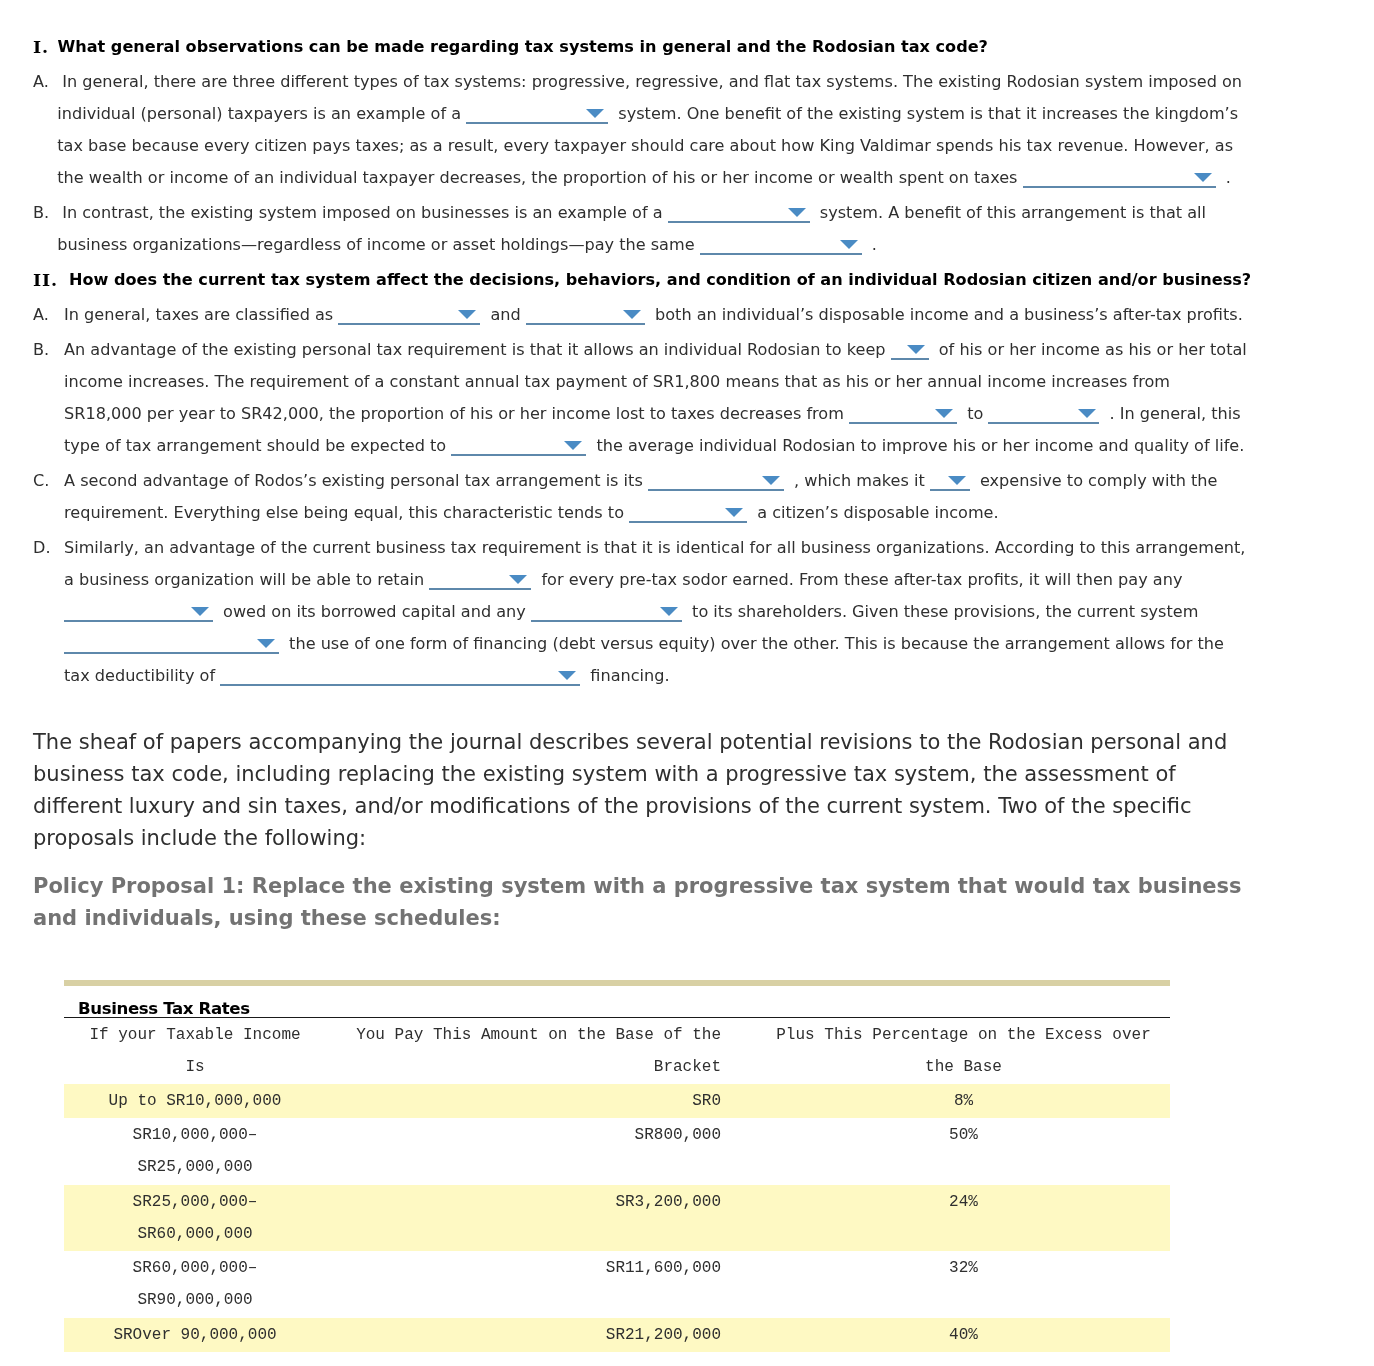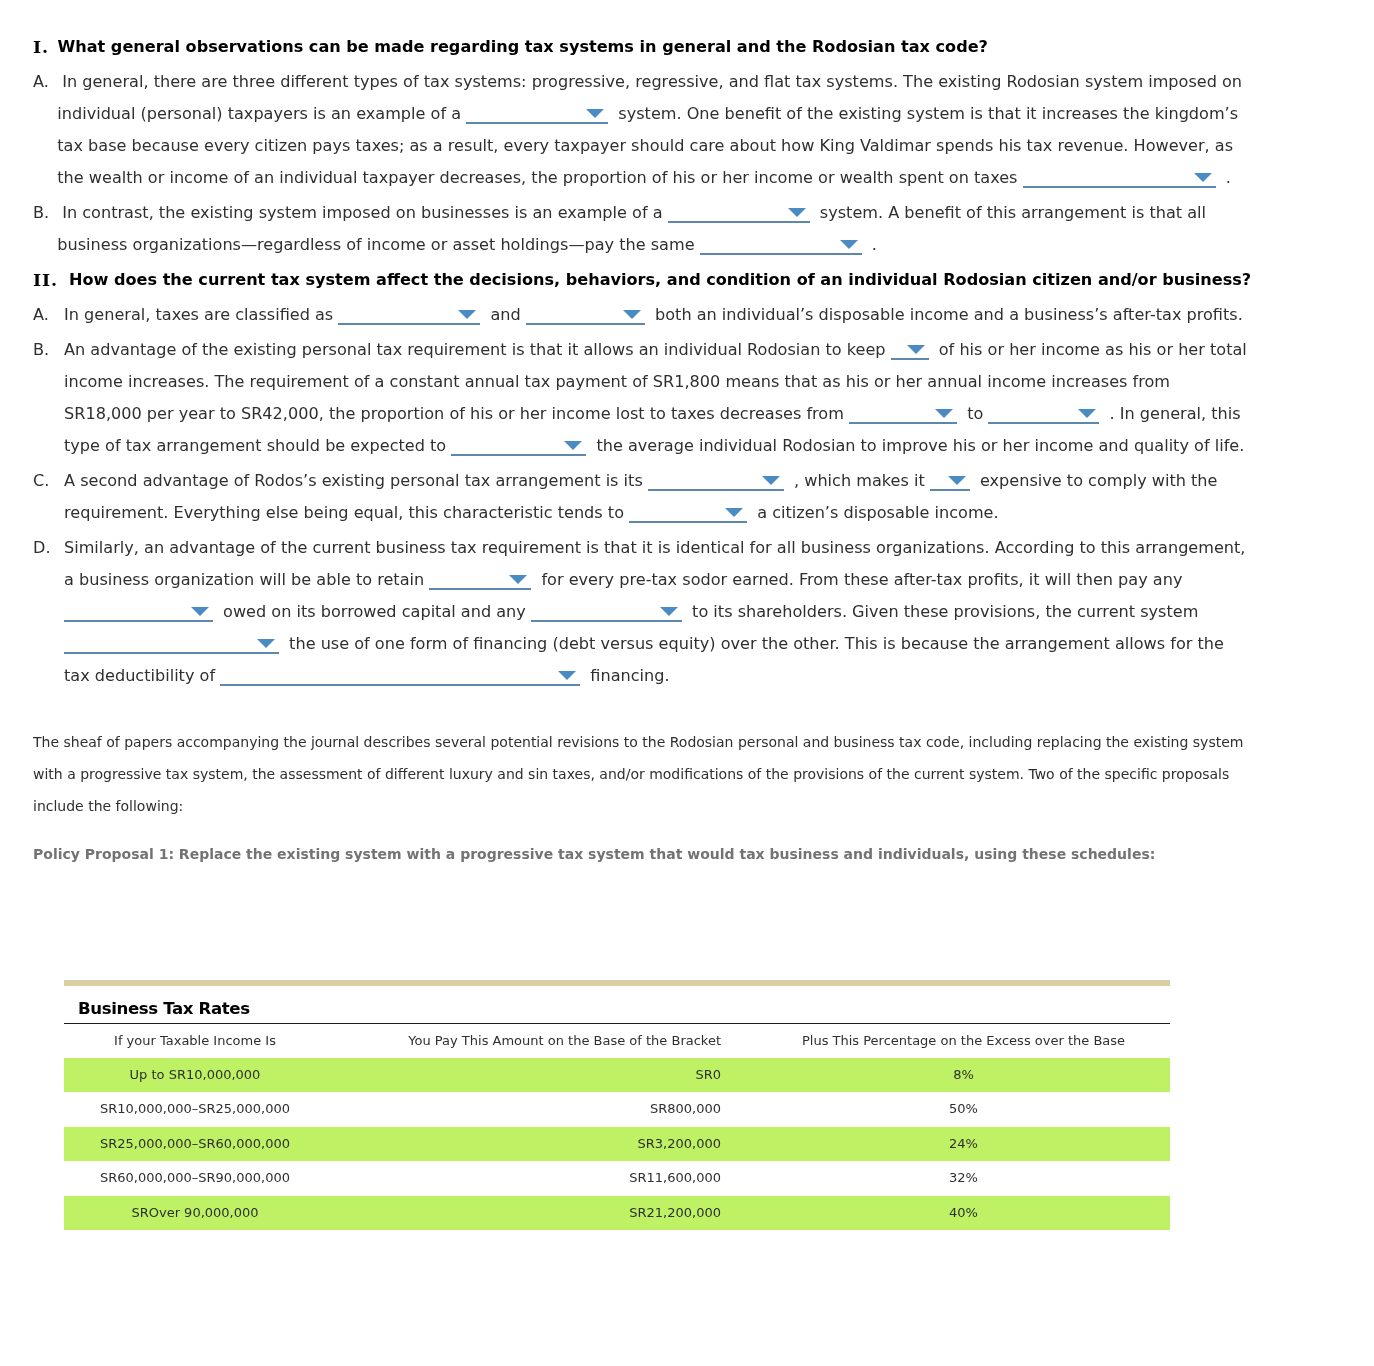--- a/index.html
+++ b/index.html
@@ -17,47 +17,47 @@
   .sec-head .htext{flex:1;}
 
   .item{font-size:16.1px;line-height:32px;color:#2f2f2f;display:flex;
         margin-bottom:3px;}
   .item .letter{width:24.3px;flex:0 0 24.3px;}
   .item .itext{flex:1;max-width:1191.7px;text-indent:4.9px;}
   .s2 .item .letter{width:31px;flex:0 0 31px;}
   .s2 .item .itext{max-width:1185px;text-indent:0;}
   .s2 .sec-head .numeral{width:36px;flex:0 0 36px;}
 
-  .para{font-size:14px;line-height:32px;color:#2f2f2f;}
+  .para{font-size:21px;line-height:32px;color:#2f2f2f;}
   .para.intro{margin-top:34px;}
   .para.proposal{margin-top:16px;font-weight:bold;color:#737373;}
 
   
   .dd{display:inline-block;position:relative;height:18px;vertical-align:-5.7px;
       margin-right:5px;}
   .dd .bar{position:absolute;left:0;right:0;bottom:0.4px;height:2.2px;background:#5e88ab;}
   .dd .tri{position:absolute;bottom:7.2px;right:3.9px;width:0;height:0;
            border-left:9.6px solid transparent;border-right:9.6px solid transparent;
            border-top:9.2px solid #4a8bc4;}
 
   
   .tbl{position:absolute;left:64px;top:980px;width:1106px;}
   .tbl .topbar{height:5.6px;background:#d8d0a4;}
   .tbl .ttl{font-size:16.6px;font-weight:bold;color:#000;line-height:31px;
-            letter-spacing:-0.38px;padding:7px 0 0 14px;height:38px;
+            letter-spacing:-0.38px;padding:7px 0 0 14px;height:32px;
             box-sizing:border-box;border-bottom:1.5px solid #1a1a1a;}
-  .tbl table{border-collapse:collapse;font-size:13px;color:#2f2f2f;width:100%;
-             table-layout:fixed;}
+  .tbl table{border-collapse:collapse;font-size:16px;color:#2f2f2f;width:100%;
+             table-layout:fixed;font-family:Liberation Mono, monospace;}
   .tbl td{font-weight:normal;text-align:center;vertical-align:top;
           line-height:32px;padding:1.25px 0;}
   .tbl td.c1{padding-left:15px;padding-right:15px;}
   .tbl td.c2{padding-left:10px;padding-right:10px;text-align:right;}
   .tbl td.c3{padding-left:34px;padding-right:8px;}
   .tbl tr.hdr td{padding-top:1px;padding-bottom:1px;}
-  .tbl .shade{background:#bef264;}
+  .tbl .shade{background:#fef9c3;}
 </style>
 </head>
 <body>
 
 <div class="page" id="page">
     <div class="sec s1">
       <div class="sec-head">
         <span class="numeral">I.</span>
         <span class="htext">What general observations can be made regarding tax systems in general and the Rodosian tax code?</span>
       </div>

